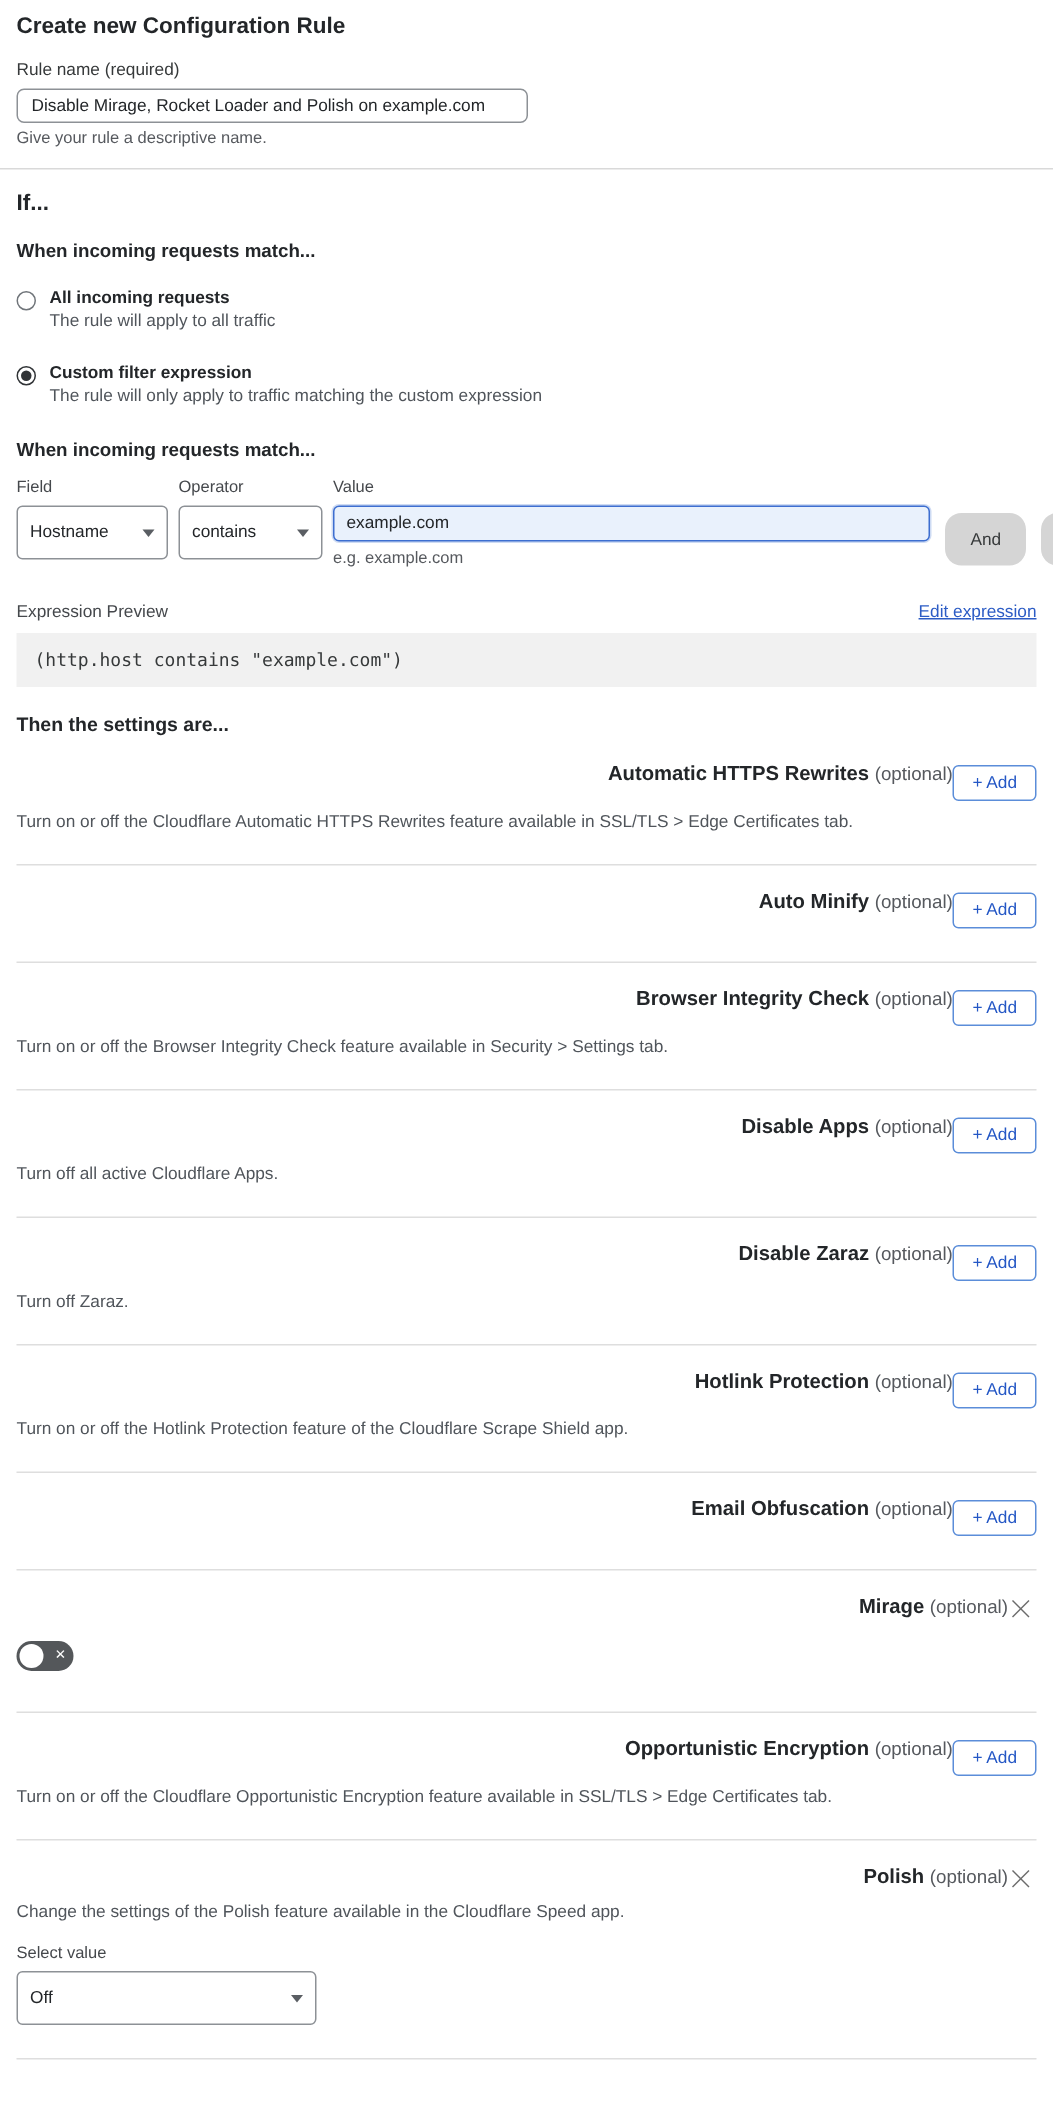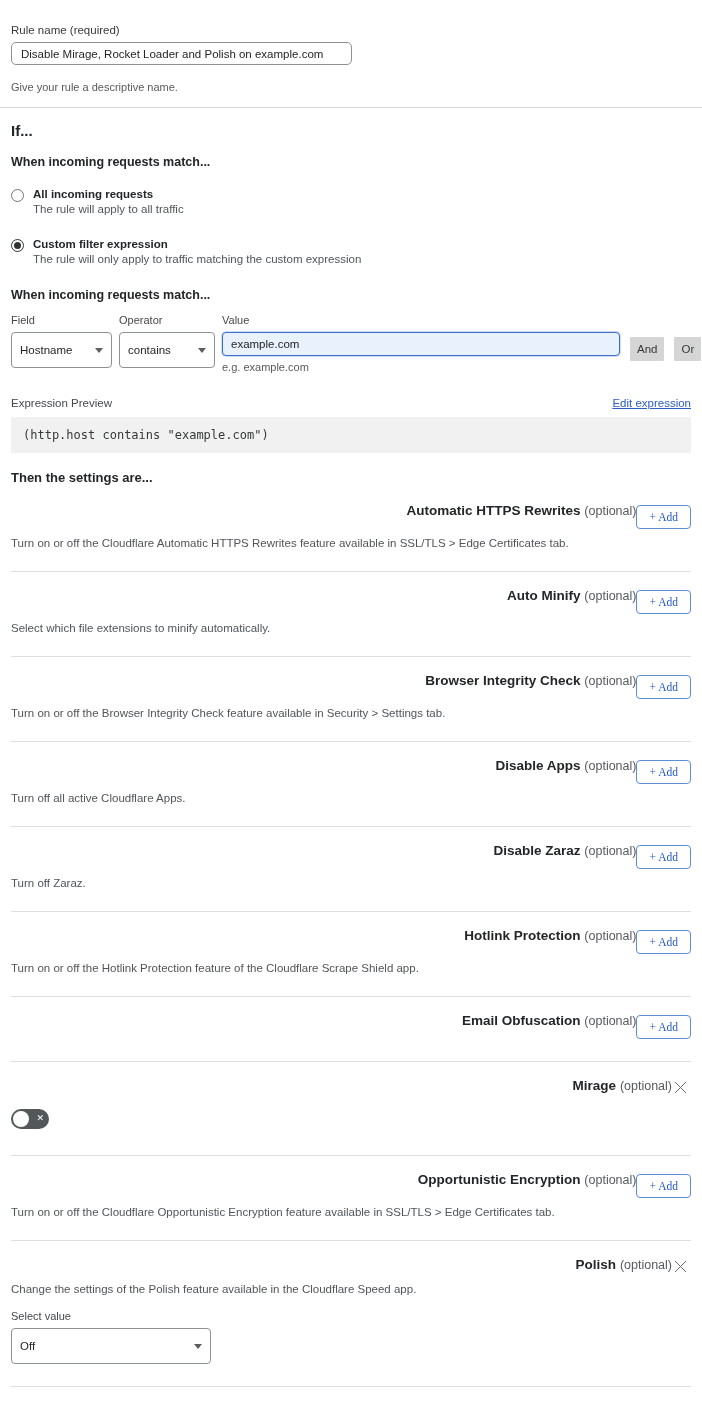--- a/index.html
+++ b/index.html
@@ -13,21 +13,21 @@
 
   h1.page-title { font-size:15px; font-weight:700; color:#232629; }
 
   .field-label { font-size:11.5px; color:#36393a; margin-top:15px; }
   .text-input {
     display:block; margin-top:6px; width:341px; height:23px;
     border:1px solid #8d9196; border-radius:5px; padding:0 9px;
     font-family:"Liberation Sans",sans-serif; font-size:11.5px; color:#232629;
     background:#fff; outline:none;
   }
-  .helper { font-size:11px; color:#56595e; margin-top:16px; }
+  .helper { font-size:11px; color:#56595e; margin-top:4px; }
 
   .divider { border:none; border-top:1px solid #d9d9d9; margin:14px -11px 0 -11px; }
 
   h2.if-heading { font-size:15px; font-weight:700; margin-top:14px; color:#232629; }
   .match-heading { font-size:12.5px; font-weight:700; margin-top:16px; color:#232629; }
 
   .radio-group { margin-top:19px; }
   .radio-option { display:flex; align-items:flex-start; cursor:pointer; margin-bottom:23px; }
   .radio {
     flex:0 0 auto; width:13px; height:13px; border-radius:50%;
@@ -61,21 +61,21 @@
   .value-col { margin-left:7px; }
   .value-input {
     width:398px; height:24px; border:1px solid #3d6ed0; border-radius:4px;
     background:#e9f1fc; padding:0 8px; font-size:11.5px; color:#232629;
     font-family:"Liberation Sans",sans-serif; outline:none;
     box-shadow:0 0 0 1px rgba(61,110,208,.25);
   }
   .eg { margin-top:5px; }
   .andor { display:flex; margin-left:10px; margin-top:23px; }
   .gray-btn {
-    background:#d5d5d5; border:none; border-radius:1px; height:24px; padding:0 7px;
+    background:#d5d5d5; border:none; border-radius:11px; height:35px; padding:0 17px;
     font-size:11.5px; color:#36393a; cursor:pointer; font-family:"Liberation Sans",sans-serif;
   }
   .gray-btn + .gray-btn { margin-left:10px; }
 
   .preview-row { display:flex; justify-content:space-between; align-items:flex-end; margin-top:24px; }
   .preview-label { font-size:11.5px; color:#45484c; }
   .edit-link { font-size:11.5px; color:#2c5cc5; text-decoration:underline; cursor:pointer; }
   .code-block {
     margin-top:8px; background:#f1f1f1; padding:11px 12px;
     font-family:"DejaVu Sans Mono", monospace; font-size:12px; color:#36393a;
@@ -85,21 +85,21 @@
 
   .settings-list { margin-top:2px; }
   .setting { padding:16px 0 22px 0; border-bottom:1px solid #dedede; }
   .setting-head { display:flex; justify-content:flex-end; align-items:flex-start; }
   .setting-title { font-size:13.5px; font-weight:700; color:#232629; }
   .optional { font-weight:400; color:#56595e; font-size:12.5px; }
   .setting-desc { font-size:11.5px; color:#50555b; margin-top:8px; }
   .add-btn {
     background:#fff; border:1px solid #5b8dd9; color:#2457c5; border-radius:4px;
     font-size:11.5px; padding:5px 12px; cursor:pointer; margin-top:2px;
-    font-family:Liberation Serif, serif; white-space:nowrap;
+    font-family:Liberation Sans, sans-serif; white-space:nowrap;
   }
   .close-btn { background:none; border:none; cursor:pointer; padding:2px; margin:1px 2px 0 0; line-height:0; }
 
   .toggle {
     margin-top:13px; width:38px; height:20px; border-radius:10px; background:#54575a;
     position:relative; display:inline-block; cursor:pointer;
   }
   .toggle .knob {
     position:absolute; left:2px; top:2px; width:16px; height:16px; border-radius:50%; background:#fff;
   }
@@ -109,20 +109,21 @@
   }
 
   .select-sub-label { font-size:11px; color:#45484c; margin-top:15px; }
   .polish-select { width:200px; margin-top:6px; }
 </style>
 </head>
 <body>
 
 <div class="container">
 
+  <h1 class="page-title">Create new Configuration Rule</h1>
 
   <div class="field-label">Rule name (required)</div>
   <input class="text-input" type="text" value="Disable Mirage, Rocket Loader and Polish on example.com" style="">
   <div class="helper">Give your rule a descriptive name.</div>
 
   <hr class="divider">
 
   <h2 class="if-heading">If...</h2>
   <div class="match-heading">When incoming requests match...</div>
 
@@ -192,21 +193,20 @@
       <p class="setting-desc">Turn on or off the Cloudflare Automatic HTTPS Rewrites feature available in SSL/TLS &gt; Edge Certificates tab.</p>
     </section>
 
     <section class="setting">
       <div class="setting-head">
         <div class="setting-title">
           <span>Auto Minify</span> <span class="optional">(optional)</span>
         </div>
         <button class="add-btn">+ Add</button>
       </div>
-      <p class="setting-desc">Select which file extensions to minify automatically.</p>
     </section>
 
     <section class="setting">
       <div class="setting-head">
         <div class="setting-title">
           <span>Browser Integrity Check</span> <span class="optional">(optional)</span>
         </div>
         <button class="add-btn">+ Add</button>
       </div>
       <p class="setting-desc">Turn on or off the Browser Integrity Check feature available in Security &gt; Settings tab.</p>

